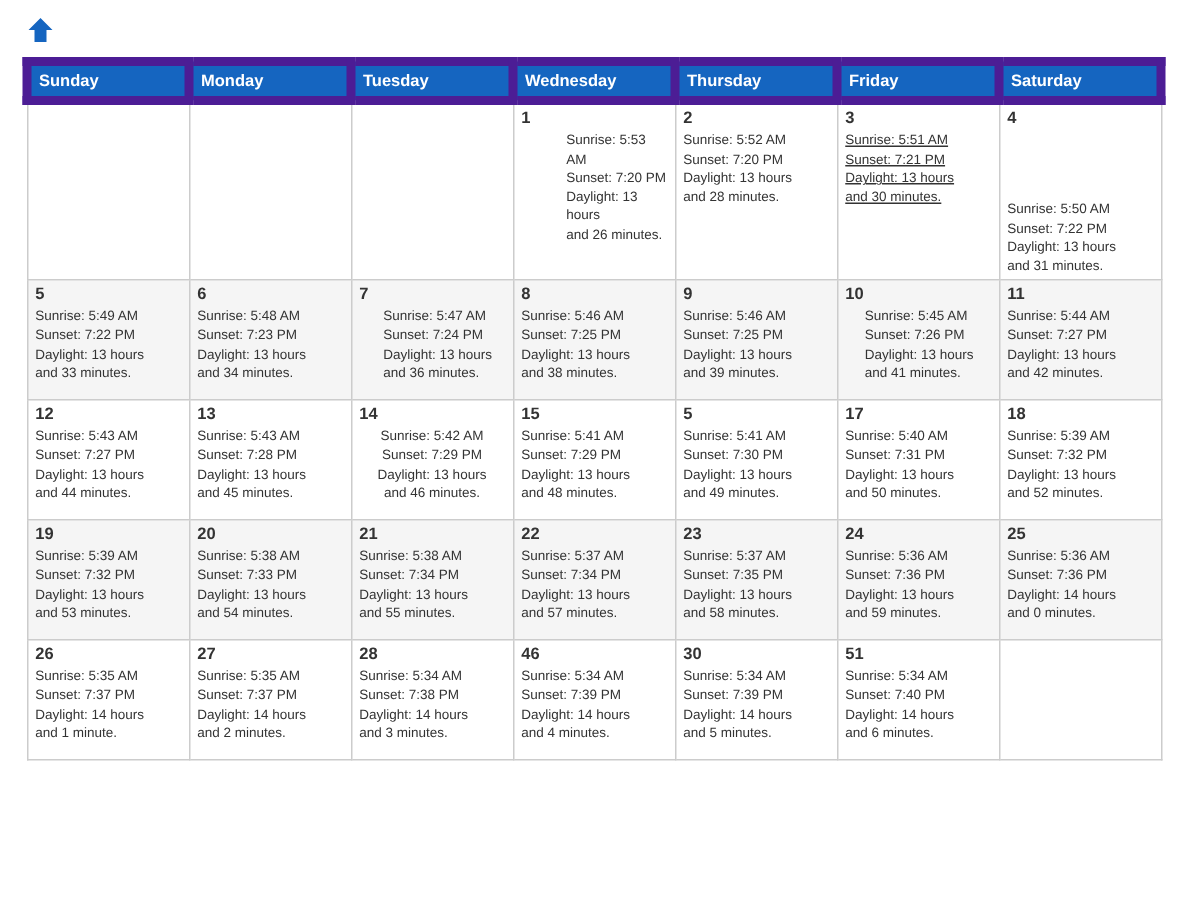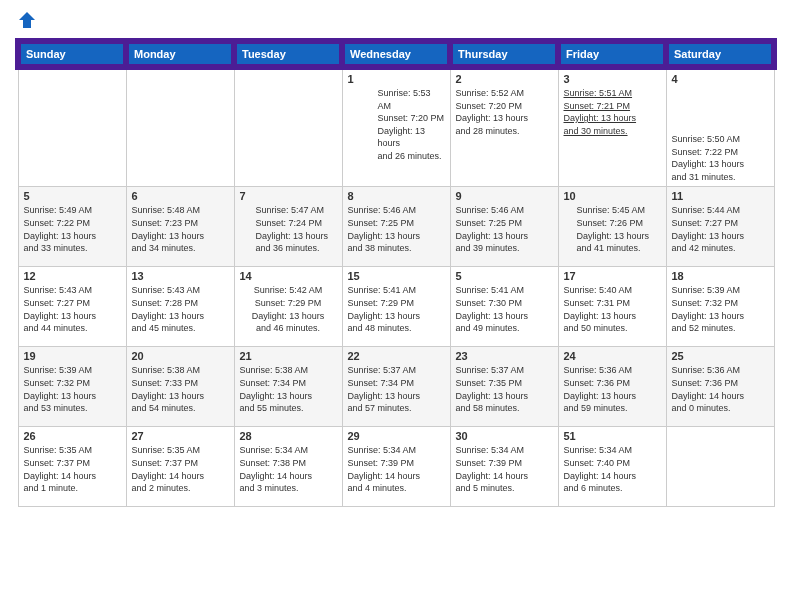--- a/index.html
+++ b/index.html
@@ -331,21 +331,21 @@
 and 2 minutes.</div>
           </td>
           <td>
             <span class="day-num">28</span>
             <div class="day-info" style="white-space: pre-line;">Sunrise: 5:34 AM
 Sunset: 7:38 PM
 Daylight: 14 hours
 and 3 minutes.</div>
           </td>
           <td>
-            <span class="day-num">29</span>
+            <span class="day-num">46</span>
             <div class="day-info" style="white-space: pre-line;">Sunrise: 5:34 AM
 Sunset: 7:39 PM
 Daylight: 14 hours
 and 4 minutes.</div>
           </td>
           <td>
             <span class="day-num">30</span>
             <div class="day-info" style="white-space: pre-line;">Sunrise: 5:34 AM
 Sunset: 7:39 PM
 Daylight: 14 hours

